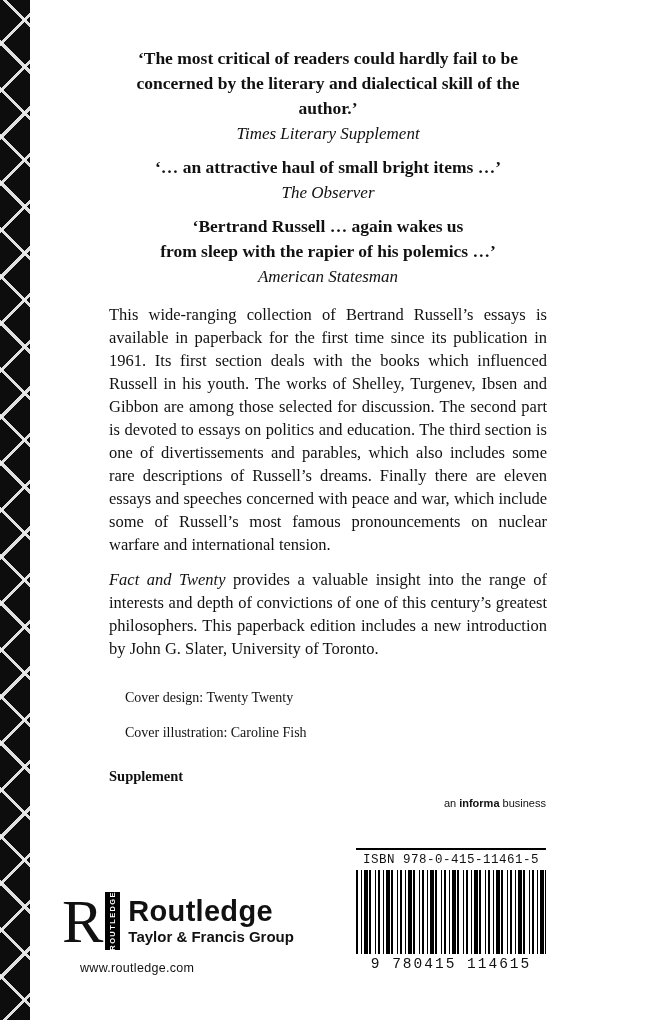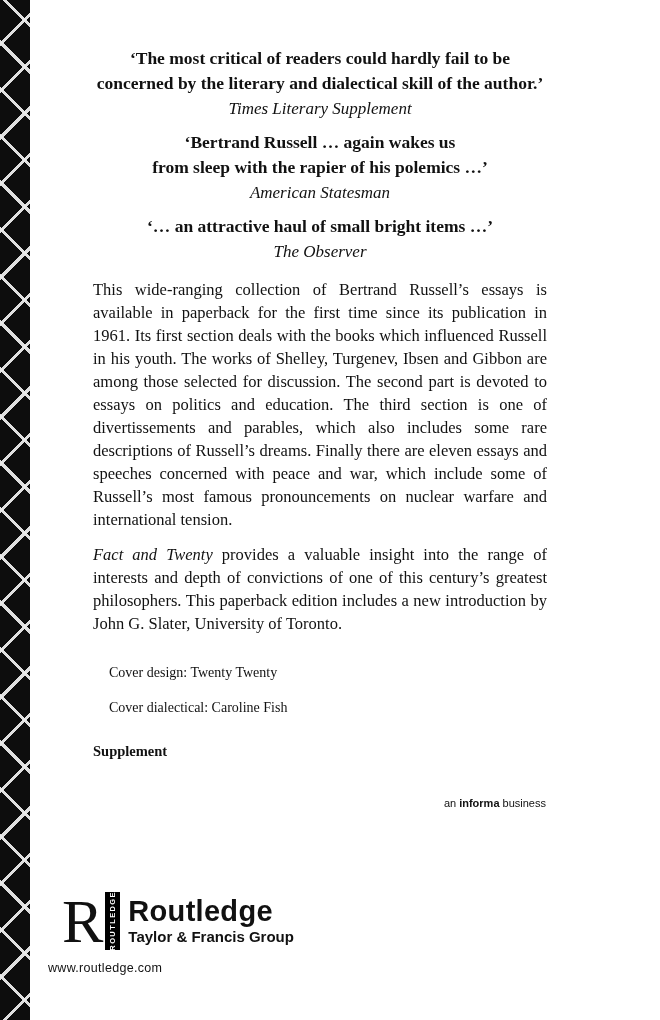--- a/index.html
+++ b/index.html
@@ -15,21 +15,21 @@
   
   .spine{
     position:absolute;left:0;top:0;width:30px;height:1020px;
     background-color:#0d0d0d;
     background-image:
       repeating-linear-gradient(45deg,  rgba(255,255,255,0) 0 30px, rgba(235,235,235,.95) 30px 33px),
       repeating-linear-gradient(135deg, rgba(255,255,255,0) 0 30px, rgba(235,235,235,.95) 30px 33px);
   }
   .content{
     position:absolute;left:30px;top:0;right:0;
-    padding:46px 113px 0 63px;
+    padding:46px 113px 0 79px;
   }
   .quote-block{margin:0 0 9px 0;text-align:center;}
   .qline{display:block;font-weight:700;font-size:17.5px;line-height:25px;}
   .quote-source{display:block;font-style:italic;font-weight:400;font-size:17px;line-height:25px;}
   .body-copy{margin-top:14px;}
   .body-copy p{
     margin:0 0 12px 0;
     text-align:justify;
     font-size:16.5px;line-height:23px;
   }
@@ -96,67 +96,72 @@
   .pubtext{margin-left:8px;padding-top:4px;}
   .pubname{
     font-family:"Liberation Sans", sans-serif;
     font-size:29px;line-height:31px;font-weight:600;letter-spacing:.3px;
   }
   .pubgroup{
     font-family:"Liberation Sans", sans-serif;
     font-size:15px;line-height:18px;font-weight:600;margin-top:1px;
   }
   .website{
-    position:absolute;left:48px;top:961px;
+    position:absolute;left:80px;top:961px;
     font-family:"Liberation Sans", sans-serif;
     font-size:12.5px;letter-spacing:.3px;
   }
 </style>
 </head>
 <body>
 
 <div class="page">
 
   <div class="spine"></div>
 
   <div class="content">
 
     <div class="quote-block">
       <span class="qline">‘The most critical of readers could hardly fail to be</span>
       <span class="qline">concerned by the literary and dialectical skill of the author.’</span>
       <span class="quote-source">Times Literary Supplement</span>
     </div>
 
     <div class="quote-block">
+      <span class="qline">‘… an attractive haul of small bright items …’</span>
+      <span class="quote-source">The Observer</span>
+    </div>
+
+    <div class="quote-block">
       <span class="qline">‘Bertrand Russell … again wakes us</span>
       <span class="qline">from sleep with the rapier of his polemics …’</span>
       <span class="quote-source">American Statesman</span>
-    </div>
-
-    <div class="quote-block">
-      <span class="qline">‘… an attractive haul of small bright items …’</span>
-      <span class="quote-source">The Observer</span>
     </div>
 
     <div class="body-copy">
       <p>This wide-ranging collection of Bertrand Russell’s essays is available in paperback for the first time since its publication in 1961. Its first section deals with the books which influenced Russell in his youth. The works of Shelley, Turgenev, Ibsen and Gibbon are among those selected for discussion. The second part is devoted to essays on politics and education. The third section is one of divertissements and parables, which also includes some rare descriptions of Russell’s dreams. Finally there are eleven essays and speeches concerned with peace and war, which include some of Russell’s most famous pronouncements on nuclear warfare and international tension.</p>
       <p><span class="lead-italic">Fact and Twenty</span><span> provides a valuable insight into the range of interests and depth of convictions of one of this century’s greatest philosophers. This paperback edition includes a new introduction by John G. Slater, University of Toronto.</span></p>
     </div>
 
     <div class="credits">
       <div>Cover design: Twenty Twenty</div>
-      <div>Cover dialectical: Caroline Fish</div>
+      <div>Cover illustration: Caroline Fish</div>
     </div>
 
     <div class="category">Supplement</div>
 
   </div>
 
   <div class="informa"><span>an </span><b>informa</b><span> business</span></div>
 
+  <div class="barcode">
+    <div class="isbn">ISBN 978-0-415-11461-5</div>
+    <div class="bars"></div>
+    <div class="digits">9 780415 114615</div>
+  </div>
 
   <div class="publisher">
     <span class="big-r">R</span>
     <div class="rbar">
       <span>ROUTLEDGE</span>
     </div>
     <div class="pubtext">
       <div class="pubname">Routledge</div>
       <div class="pubgroup">Taylor &amp; Francis Group</div>
     </div>

